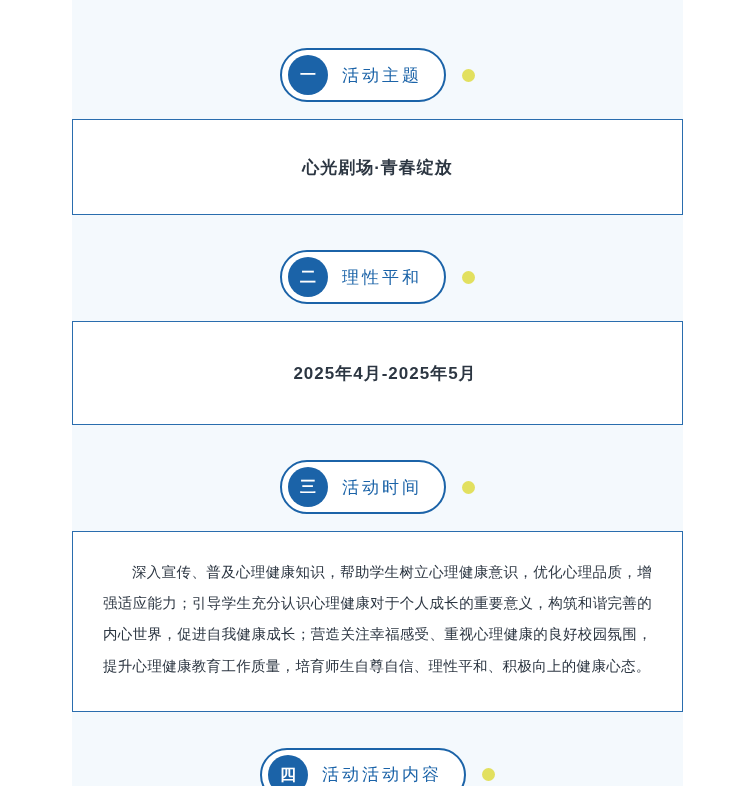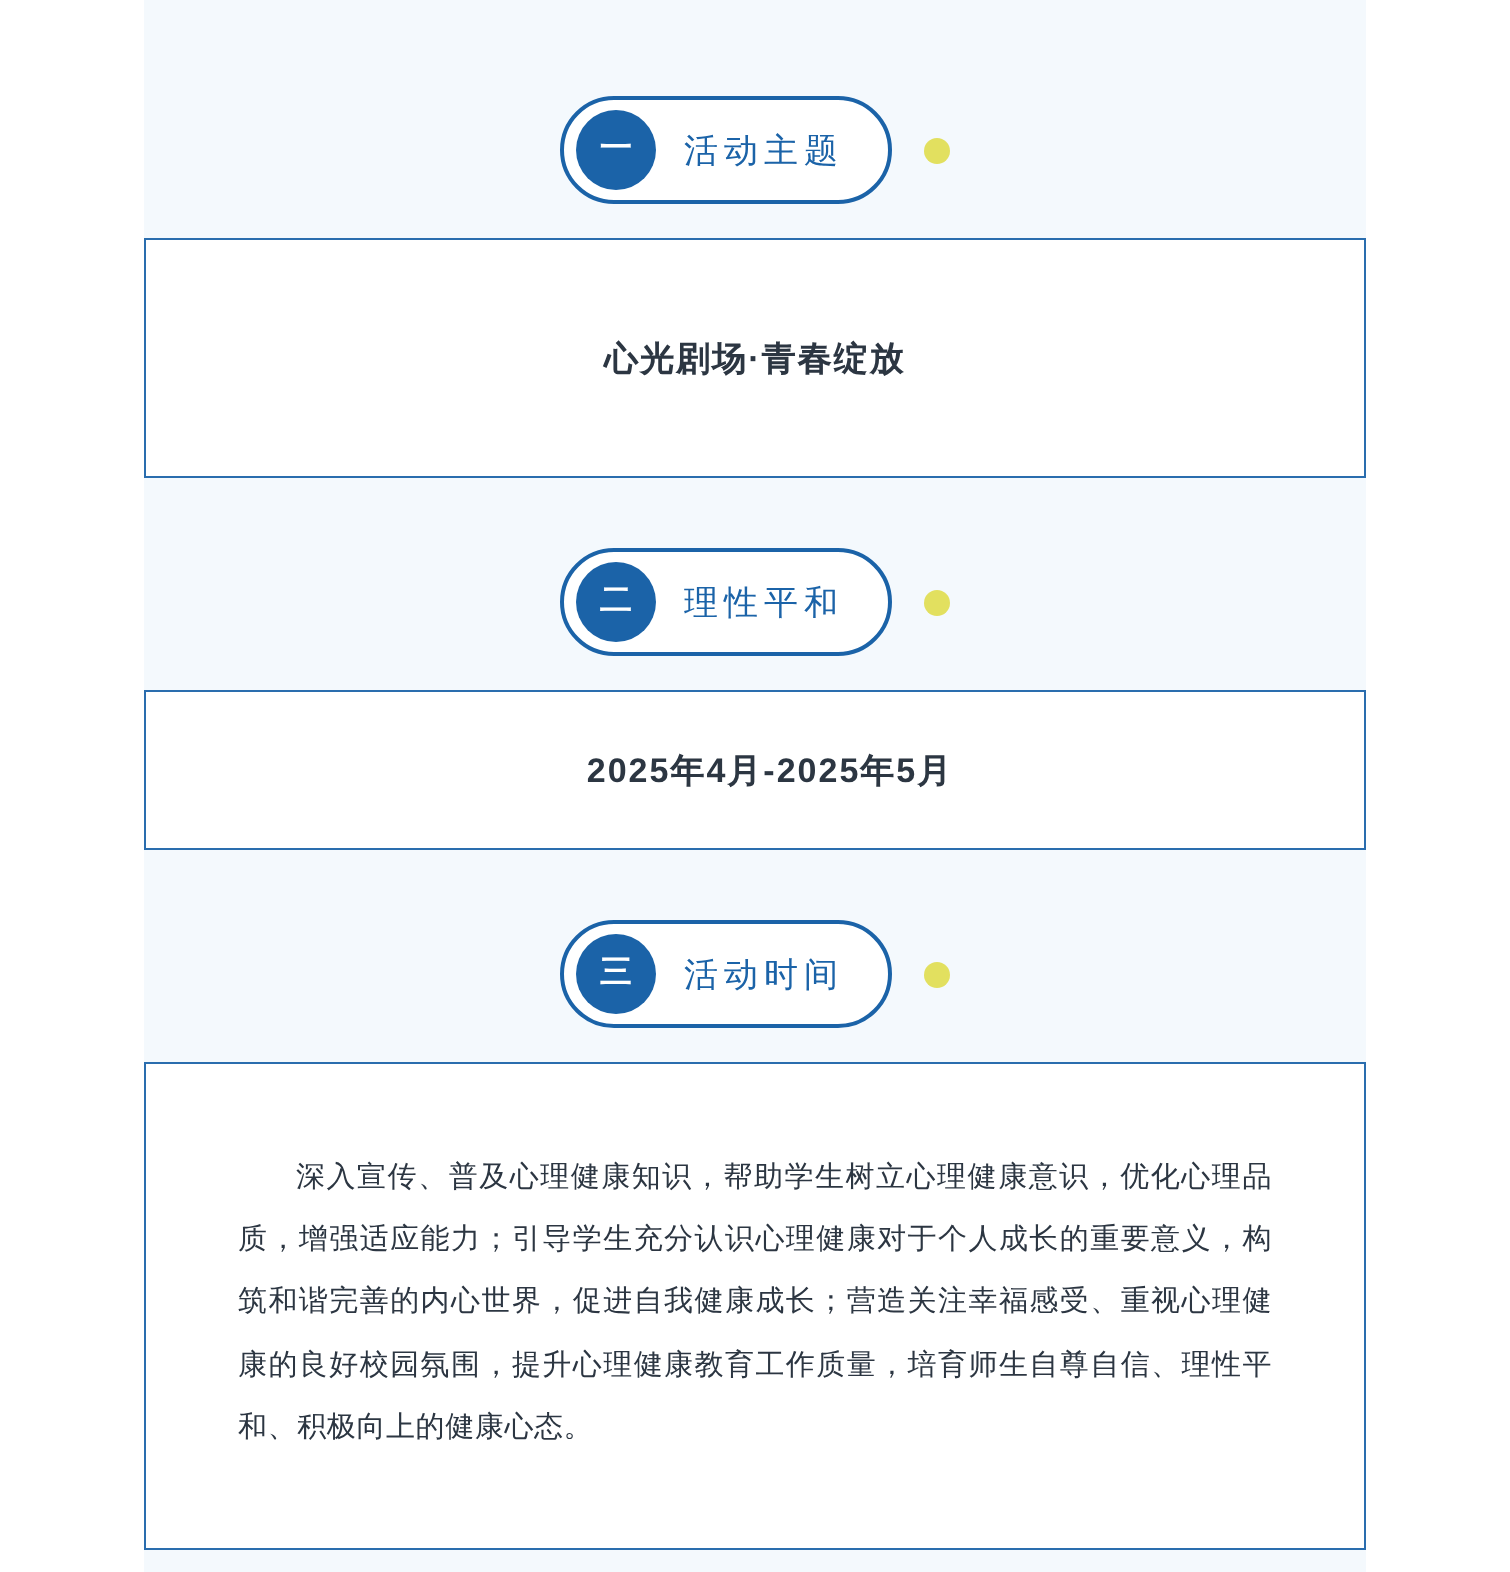--- a/index.html
+++ b/index.html
@@ -98,34 +98,35 @@
   }
   .card-center {
     display: flex;
     align-items: center;
     justify-content: center;
     font-size: 17px;
     font-weight: 700;
     color: #2c3642;
     letter-spacing: 1px;
   }
-  .card-h1 { height: 120px; text-align: center; }
-  .card-h2 { height: 80px; padding-left: 15px; }
+  .card-h1 { height: 96px; text-align: center; }
+  .card-h2 { height: 104px; padding-left: 15px; }
 
   .card-body {
     padding: 26px 30px 28px 30px;
     font-size: 14.5px;
     line-height: 2.15;
     color: #2c3642;
     text-align: justify;
     letter-spacing: 0.3px;
   }
   .card-body p {
-    margin: 16px;
+    margin: 0;
     text-indent: 2em;
+    font-family: Liberation Mono, monospace;
   }
 
   .sp-1 { height: 48px; }
   .sp-2 { height: 35px; }
   .sp-3 { height: 35px; }
   .sp-4 { height: 36px; }
 </style>
 </head>
 <body>
 
@@ -179,19 +180,20 @@
         <p>深入宣传、普及心理健康知识，帮助学生树立心理健康意识，优化心理品质，增强适应能力；引导学生充分认识心理健康对于个人成长的重要意义，构筑和谐完善的内心世界，促进自我健康成长；营造关注幸福感受、重视心理健康的良好校园氛围，提升心理健康教育工作质量，培育师生自尊自信、理性平和、积极向上的健康心态。</p>
       </div>
     </div>
 
     <div class="sp-4"></div>
 
     <div class="section">
       <div class="heading-row">
         <div class="pill">
           <span class="pill-num">四</span>
+          <span class="pill-title">活动活动内容</span>
         </div>
         <span class="dot"></span>
       </div>
     </div>
 
   </div>
 </div>
 
 </body></html>

